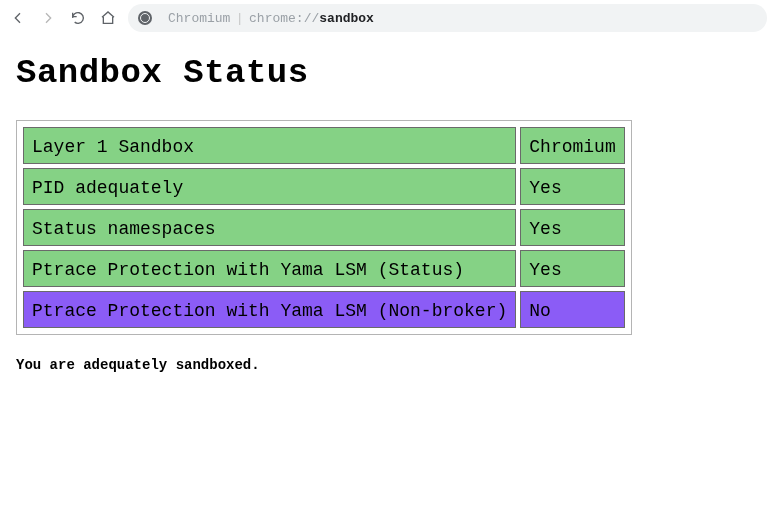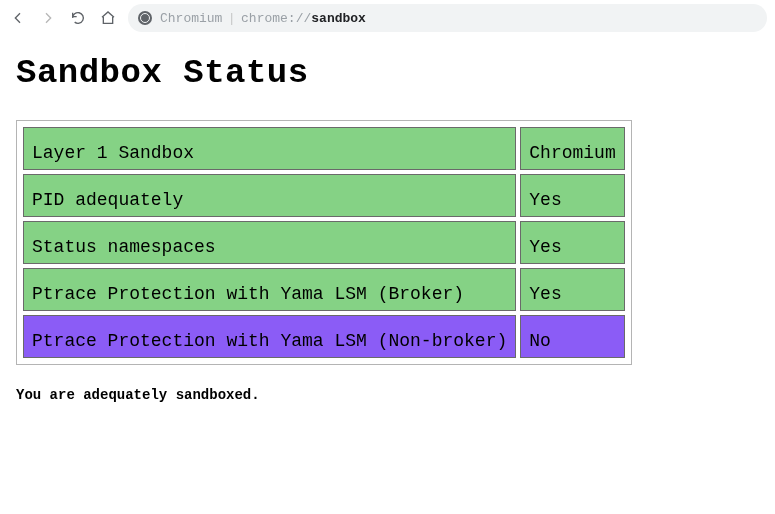--- a/index.html
+++ b/index.html
@@ -31,21 +31,21 @@
   .nav-btn svg { width: 16px; height: 16px; stroke: currentColor; fill: none; stroke-width: 2; }
 
   .omnibox {
     flex: 1;
     height: 28px;
     background: #f1f3f4;
     border-radius: 14px;
     display: flex;
     align-items: center;
     padding: 0 10px;
-    gap: 8px;
+    gap: 16px;
     font-family: Arial, sans-serif;
     font-size: 13px;
     color: #5f6368;
   }
   .omnibox .globe {
     width: 14px; height: 14px; border-radius: 50%;
     background: #5f6368;
     display: inline-flex; align-items: center; justify-content: center;
     position: relative;
     flex: 0 0 auto;
@@ -72,21 +72,21 @@
 
   table.status {
     border-collapse: separate;
     border-spacing: 4px;
     border: 1px solid #b4b4b4;
     padding: 2px;
     font-size: 18px;
   }
   table.status td {
     border: 1px solid #6a6a6a;
-    padding: 15px 8px 6px 8px;
+    padding: 9px 8px 6px 8px;
     white-space: nowrap;
   }
   td.ok  { background: #85d285; }
   td.bad { background: #8b5cf6; }
 
   .summary {
     margin-top: 22px;
     font-size: 14px;
     font-weight: 900;
   }
@@ -137,21 +137,21 @@
         </tr>
         <tr>
           <td class="ok">PID adequately</td>
           <td class="ok">Yes</td>
         </tr>
         <tr>
           <td class="ok">Status namespaces</td>
           <td class="ok">Yes</td>
         </tr>
         <tr>
-          <td class="ok">Ptrace Protection with Yama LSM (Broker)</td>
+          <td class="ok">Ptrace Protection with Yama LSM (Status)</td>
           <td class="ok">Yes</td>
         </tr>
         <tr>
           <td class="bad">Ptrace Protection with Yama LSM (Non-broker)</td>
           <td class="bad">No</td>
         </tr>
       </tbody>
   </table>
 
   <div class="summary">You are adequately sandboxed.</div>

